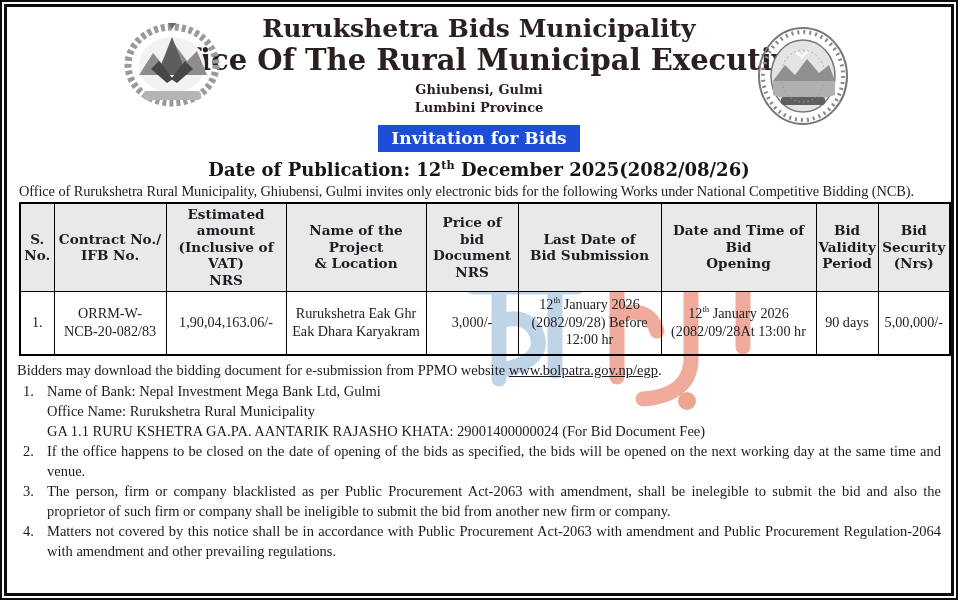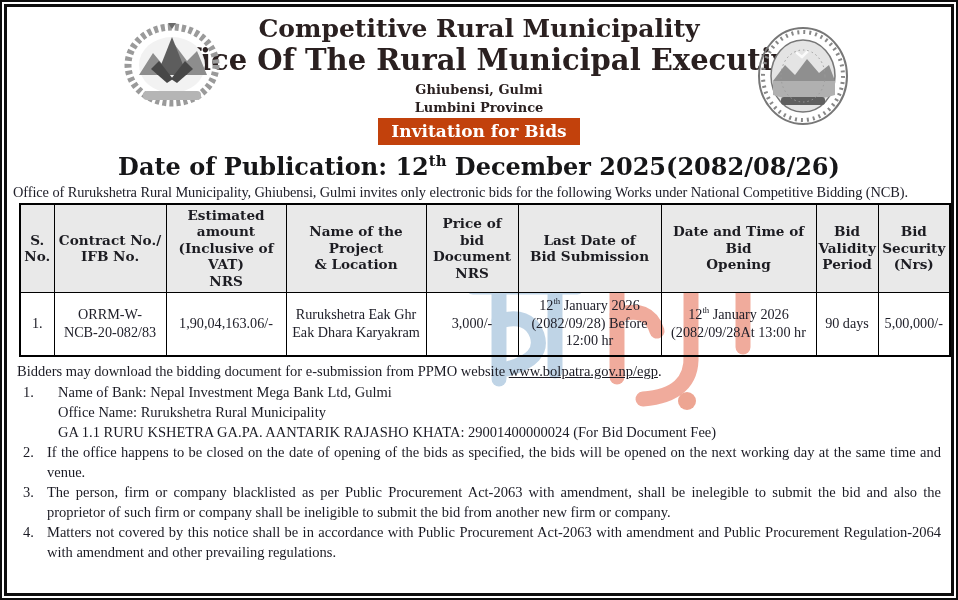--- a/index.html
+++ b/index.html
@@ -10,40 +10,40 @@
   .content{position:relative;z-index:1;}
 
   
   .hdr{position:relative;text-align:center;padding-top:8px;}
   .emblem-left{position:absolute;left:106px;top:10px;width:118px;height:90px;}
   .emblem-right{position:absolute;right:98px;top:16px;width:100px;height:110px;}
   .t1{font-family:"DejaVu Serif","Liberation Serif",serif;font-weight:bold;font-size:25px;line-height:1.12;color:#2a2020;}
   .t2{font-family:"DejaVu Serif","Liberation Serif",serif;font-weight:bold;font-size:29px;line-height:1.1;color:#2a2020;margin-top:2px;}
   .addr{font-family:"DejaVu Serif","Liberation Serif",serif;font-weight:bold;font-size:13px;line-height:1.3;color:#2a2020;margin-top:5px;}
   .addr2{margin-top:1px;}
-  .badge{display:inline-block;background:#c2410c;color:#ffffff;font-family:"DejaVu Serif","Liberation Serif",serif;font-weight:bold;font-size:17px;padding:3px 13px 4px;margin-top:1px;}
-  .pub{font-family:"DejaVu Serif","Liberation Serif",serif;font-weight:bold;font-size:24px;color:#161618;margin-top:7px;text-align:center;}
+  .badge{display:inline-block;background:#1d4ed8;color:#ffffff;font-family:"DejaVu Serif","Liberation Serif",serif;font-weight:bold;font-size:17px;padding:3px 13px 4px;margin-top:8px;}
+  .pub{font-family:"DejaVu Serif","Liberation Serif",serif;font-weight:bold;font-size:18px;color:#161618;margin-top:7px;text-align:center;}
   sup{font-size:0.62em;vertical-align:super;line-height:0;}
 
   
-  .intro{font-size:14.4px;margin:3px 6px 2px;white-space:nowrap;letter-spacing:-0.1px;}
+  .intro{font-size:14.4px;margin:3px 12px 2px;white-space:nowrap;letter-spacing:-0.1px;}
 
   
   table.bids{border-collapse:collapse;margin:2px 12px 3px;width:930px;border:2px solid #000;table-layout:fixed;}
   table.bids th,table.bids td{border:1px solid #000;text-align:center;vertical-align:middle;white-space:pre-line;padding:2px 2px;}
   table.bids th{background:#e9e9e9;font-family:"DejaVu Serif","Liberation Serif",serif;font-weight:bold;font-size:13.6px;line-height:1.22;height:54px;color:#1c1c22;}
   table.bids td{font-size:14.2px;line-height:1.25;height:58px;}
 
   
   .notes{margin:4px 10px 0 10px;font-size:14.5px;line-height:20px;color:#1b1b24;}
   .dl-line{margin-bottom:1px;}
   .note-item{display:flex;text-align:justify;}
   .note-num{flex:0 0 30px;padding-left:6px;box-sizing:border-box;}
   .note-body{flex:1 1 auto;}
-  .sublines div{margin-left:11px;}
+  .sublines div{margin-left:0;}
   a.lnk-dark{color:#1b1b24;text-decoration:underline;}
 </style>
 </head>
 <body>
 
 <div class="sheet">
   <div class="inner">
 
     <svg class="watermark" viewBox="0 0 320 175" aria-hidden="true">
       <g stroke="#b9d0e4" stroke-width="15" fill="none" stroke-linecap="round" opacity="0.9">
@@ -80,21 +80,21 @@
           <ellipse cx="50" cy="53" rx="44" ry="48" fill="none" stroke="#777" stroke-width="2"></ellipse>
           <ellipse cx="50" cy="53" rx="40" ry="44" fill="none" stroke="#888" stroke-width="4" stroke-dasharray="2 4"></ellipse>
           <ellipse cx="50" cy="53" rx="32" ry="36" fill="#e4e4e4" stroke="#777" stroke-width="1.5"></ellipse>
           <path d="M20 58 L32 42 L42 52 L54 36 L66 50 L76 42 L82 58 Z" fill="#8f8f8f"></path>
           <path d="M20 58 H82 V72 Q50 82 20 72 Z" fill="#b0b0b0"></path>
           <path d="M44 30 l5 4 l6 -6" stroke="#fafafa" stroke-width="2.5" fill="none" stroke-linecap="round"></path>
           <rect x="28" y="74" width="44" height="8" rx="3" fill="#5f5f5f"></rect>
           <ellipse cx="50" cy="53" rx="22" ry="26" fill="none" stroke="#9a9a9a" stroke-width="1" stroke-dasharray="1.5 3"></ellipse>
         </svg>
 
-        <div class="t1">Competitive Rural Municipality</div>
+        <div class="t1">Rurukshetra Bids Municipality</div>
         <div class="t2">Office Of The Rural Municipal Executive</div>
         <div class="addr">Ghiubensi, Gulmi</div>
         <div class="addr addr2">Lumbini Province</div>
         <div><span class="badge">Invitation for Bids</span></div>
         <div class="pub">Date of Publication: 12<sup>th</sup> December 2025(2082/08/26)</div>
       </div>
 
       <div class="intro">Office of Rurukshetra Rural Municipality, Ghiubensi, Gulmi invites only electronic bids for the following Works under National Competitive Bidding (NCB).</div>
 
       <table class="bids">

